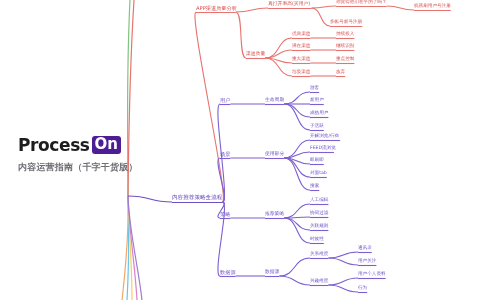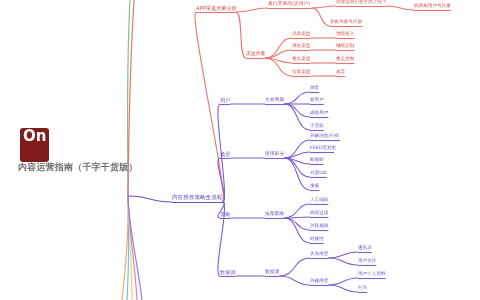--- a/index.html
+++ b/index.html
@@ -19,23 +19,23 @@
   .node.red{color:#d94a4a;}
   .node.purple{color:#6b4fc4;}
   .node.center{color:#5a3fb8;}
   .brand{position:absolute;left:18px;top:136px;}
   .brand-row{display:flex;align-items:center;height:18px;}
   .brand-word{
     font-size:17px;font-weight:bold;color:#1d1d1f;letter-spacing:-0.4px;
     font-family:"DejaVu Sans","Liberation Sans",sans-serif;
   }
   .brand-badge{
-    background:#7f1d1d;color:#ffffff;font-size:15px;font-weight:bold;
+    background:#4c1d95;color:#ffffff;font-size:15px;font-weight:bold;
     border-radius:3px;padding:0 3px;margin-left:2px;line-height:17px;
-    height:34px;display:inline-block;
+    height:18px;display:inline-block;
   }
   .brand-sub{
     margin-top:7px;font-size:9px;color:#6e6e73;letter-spacing:0.2px;font-weight:bold;
   }
 </style>
 </head>
 <body>
 
 <svg id="canvas" viewBox="0 0 480 300" xmlns="http://www.w3.org/2000/svg">
   <g id="trunk-group">
@@ -130,20 +130,21 @@
       <path d="M 279.4 276 C 296.23 276, 293.16999999999996 285, 310 285" fill="none" stroke="#7c5fd0" stroke-width="1.1"></path>
       <line x1="358" y1="278.5" x2="385.6" y2="278.5" stroke="#7c5fd0" stroke-width="1.1"></line>
       <path d="M 328.4 285 C 344.68 285, 341.71999999999997 278, 358 278" fill="none" stroke="#7c5fd0" stroke-width="1.1"></path>
       <line x1="358" y1="292.5" x2="367.2" y2="292.5" stroke="#7c5fd0" stroke-width="1.1"></line>
       <path d="M 328.4 285 C 344.68 285, 341.71999999999997 292, 358 292" fill="none" stroke="#7c5fd0" stroke-width="1.1"></path>
     </g>
 </svg>
 
 <div class="brand">
   <div class="brand-row">
+    <span class="brand-word">Process</span>
     <span class="brand-badge">On</span>
   </div>
   <div class="brand-sub">内容运营指南（千字干货版）</div>
 </div>
 
 <div id="labels">
     <div class="node center" style="left: 172px; top: 202px; font-size: 5.6px;">内容推荐策略全流程</div>
     <div class="node red" style="left: 196px; top: 12px; font-size: 5.2px;">APP渠道质量分析</div>
     <div class="node red" style="left: 268px; top: 8px; font-size: 4.8px;">真打开率高(买用户)</div>
     <div class="node red" style="left: 336px; top: 6px; font-size: 4.6px;">你觉得他们在乎的了吗？</div>

